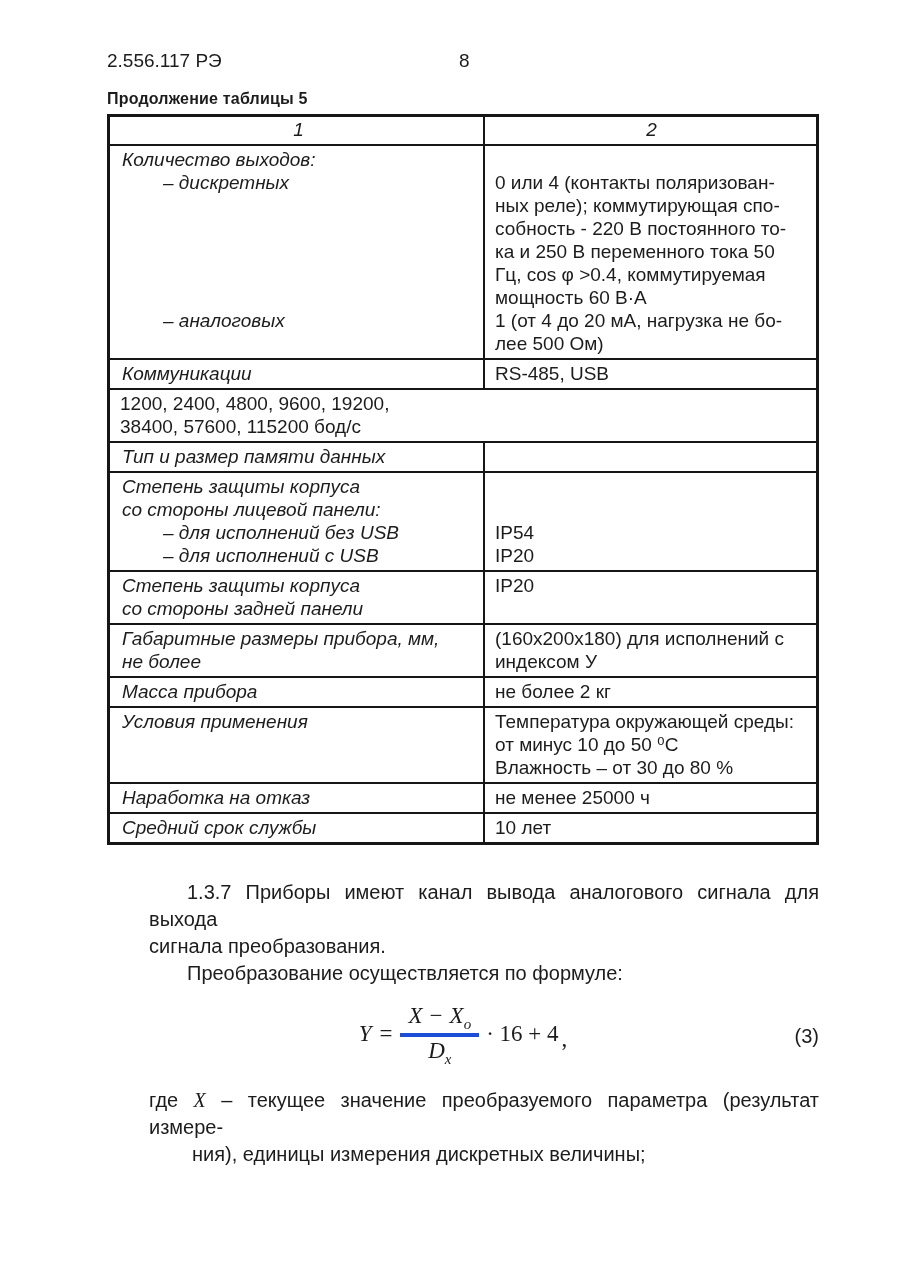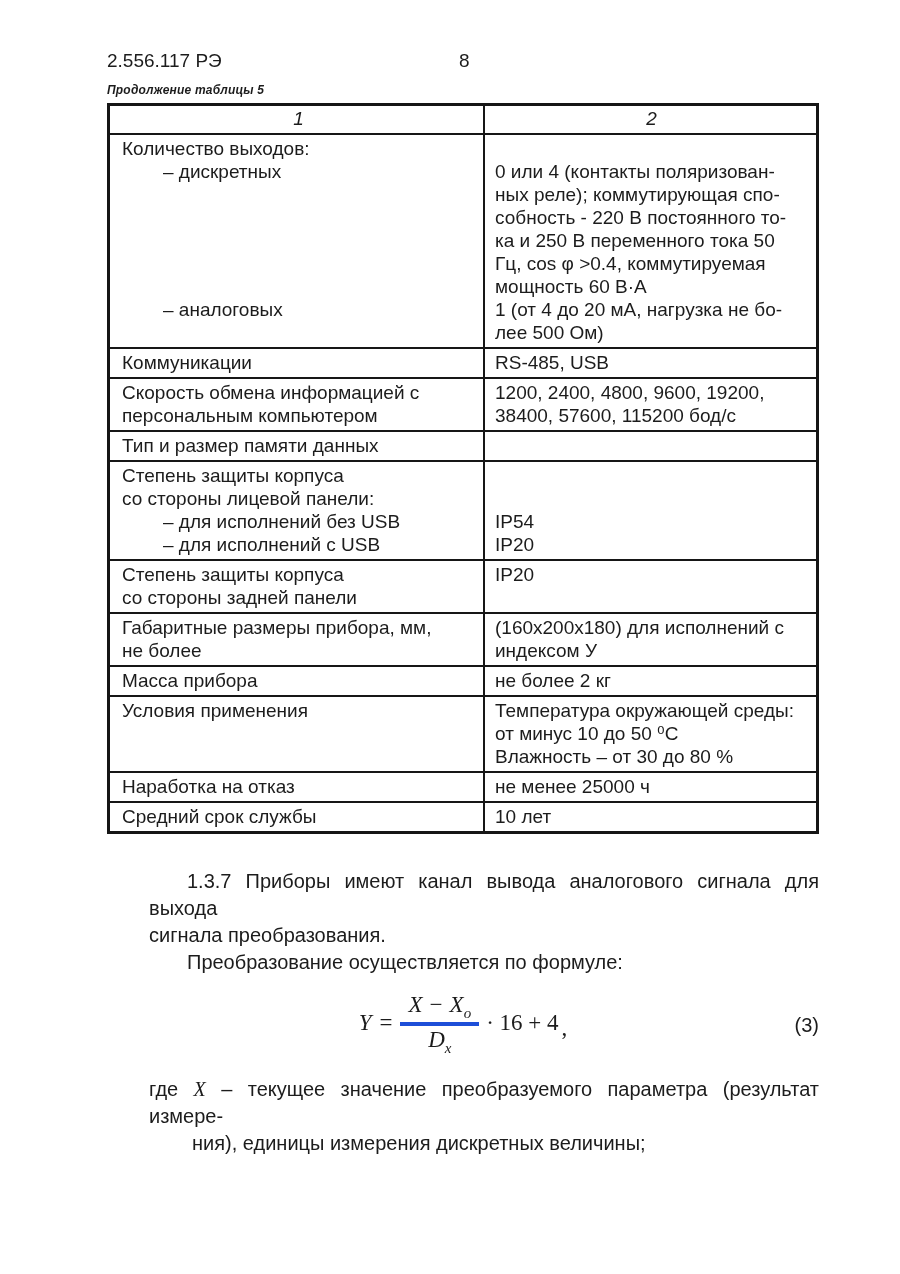--- a/index.html
+++ b/index.html
@@ -15,36 +15,35 @@
     width:712px;
     margin-left:107px;
     padding-top:50px;
     box-sizing:content-box;
   }
   
   .doc-header{position:relative;height:24px;font-size:19px;}
   .page-num{position:absolute;left:352px;top:0;}
   
   .caption{
-    margin-top:9px;
-    font-size:12px;
+    margin-top:16px;
+    font-size:16px;
     font-weight:bold;
-    font-style:italic;
     letter-spacing:.2px;
   }
   
   .tbl{
     margin-top:6px;
     border:3px solid #161616;
     background:#fff;
   }
   .tr{display:flex;border-bottom:2px solid #161616;}
   .tr:last-child{border-bottom:none;}
   .td{box-sizing:border-box;padding:2px 8px 3px 12px;}
-  .c1{width:375px;flex:none;border-right:2px solid #161616;}
+  .c1{width:375px;flex:none;border-right:2px solid #161616;font-style:italic;}
   .c2{flex:1;padding-left:10px;}
   .thead .td{
     text-align:center;
     font-style:italic;
     padding-top:1px;padding-bottom:2px;
   }
   .line{
     font-size:19px;
     line-height:23px;
     min-height:23px;
@@ -148,24 +147,20 @@
         </div>
         <div class="tr">
           <div class="td c1">
             <div class="line">Коммуникации</div>
           </div>
           <div class="td c2">
             <div class="line">RS-485, USB</div>
           </div>
         </div>
         <div class="tr">
-          <div class="td c1">
-            <div class="line">Скорость обмена информацией с</div>
-            <div class="line">персональным компьютером</div>
-          </div>
           <div class="td c2">
             <div class="line">1200, 2400, 4800, 9600, 19200,</div>
             <div class="line">38400, 57600, 115200 бод/с</div>
           </div>
         </div>
         <div class="tr">
           <div class="td c1">
             <div class="line">Тип и размер памяти данных</div>
           </div>
         </div>

